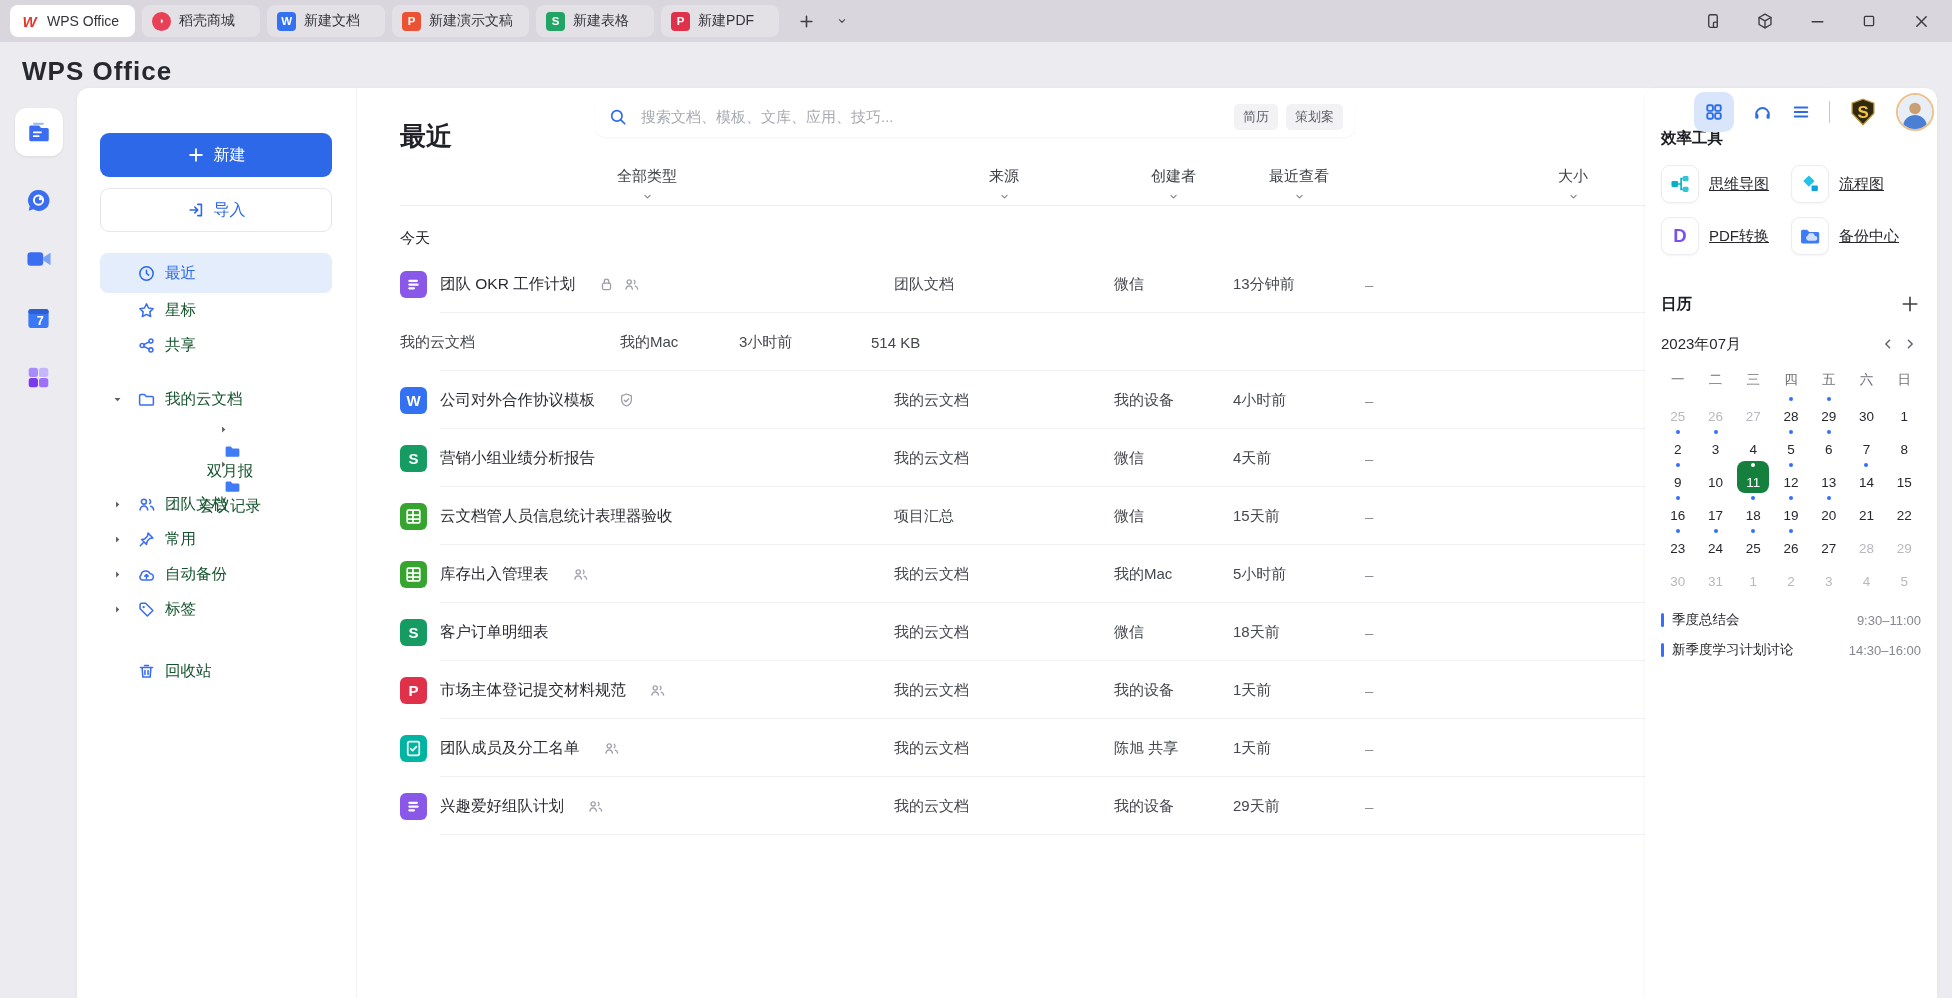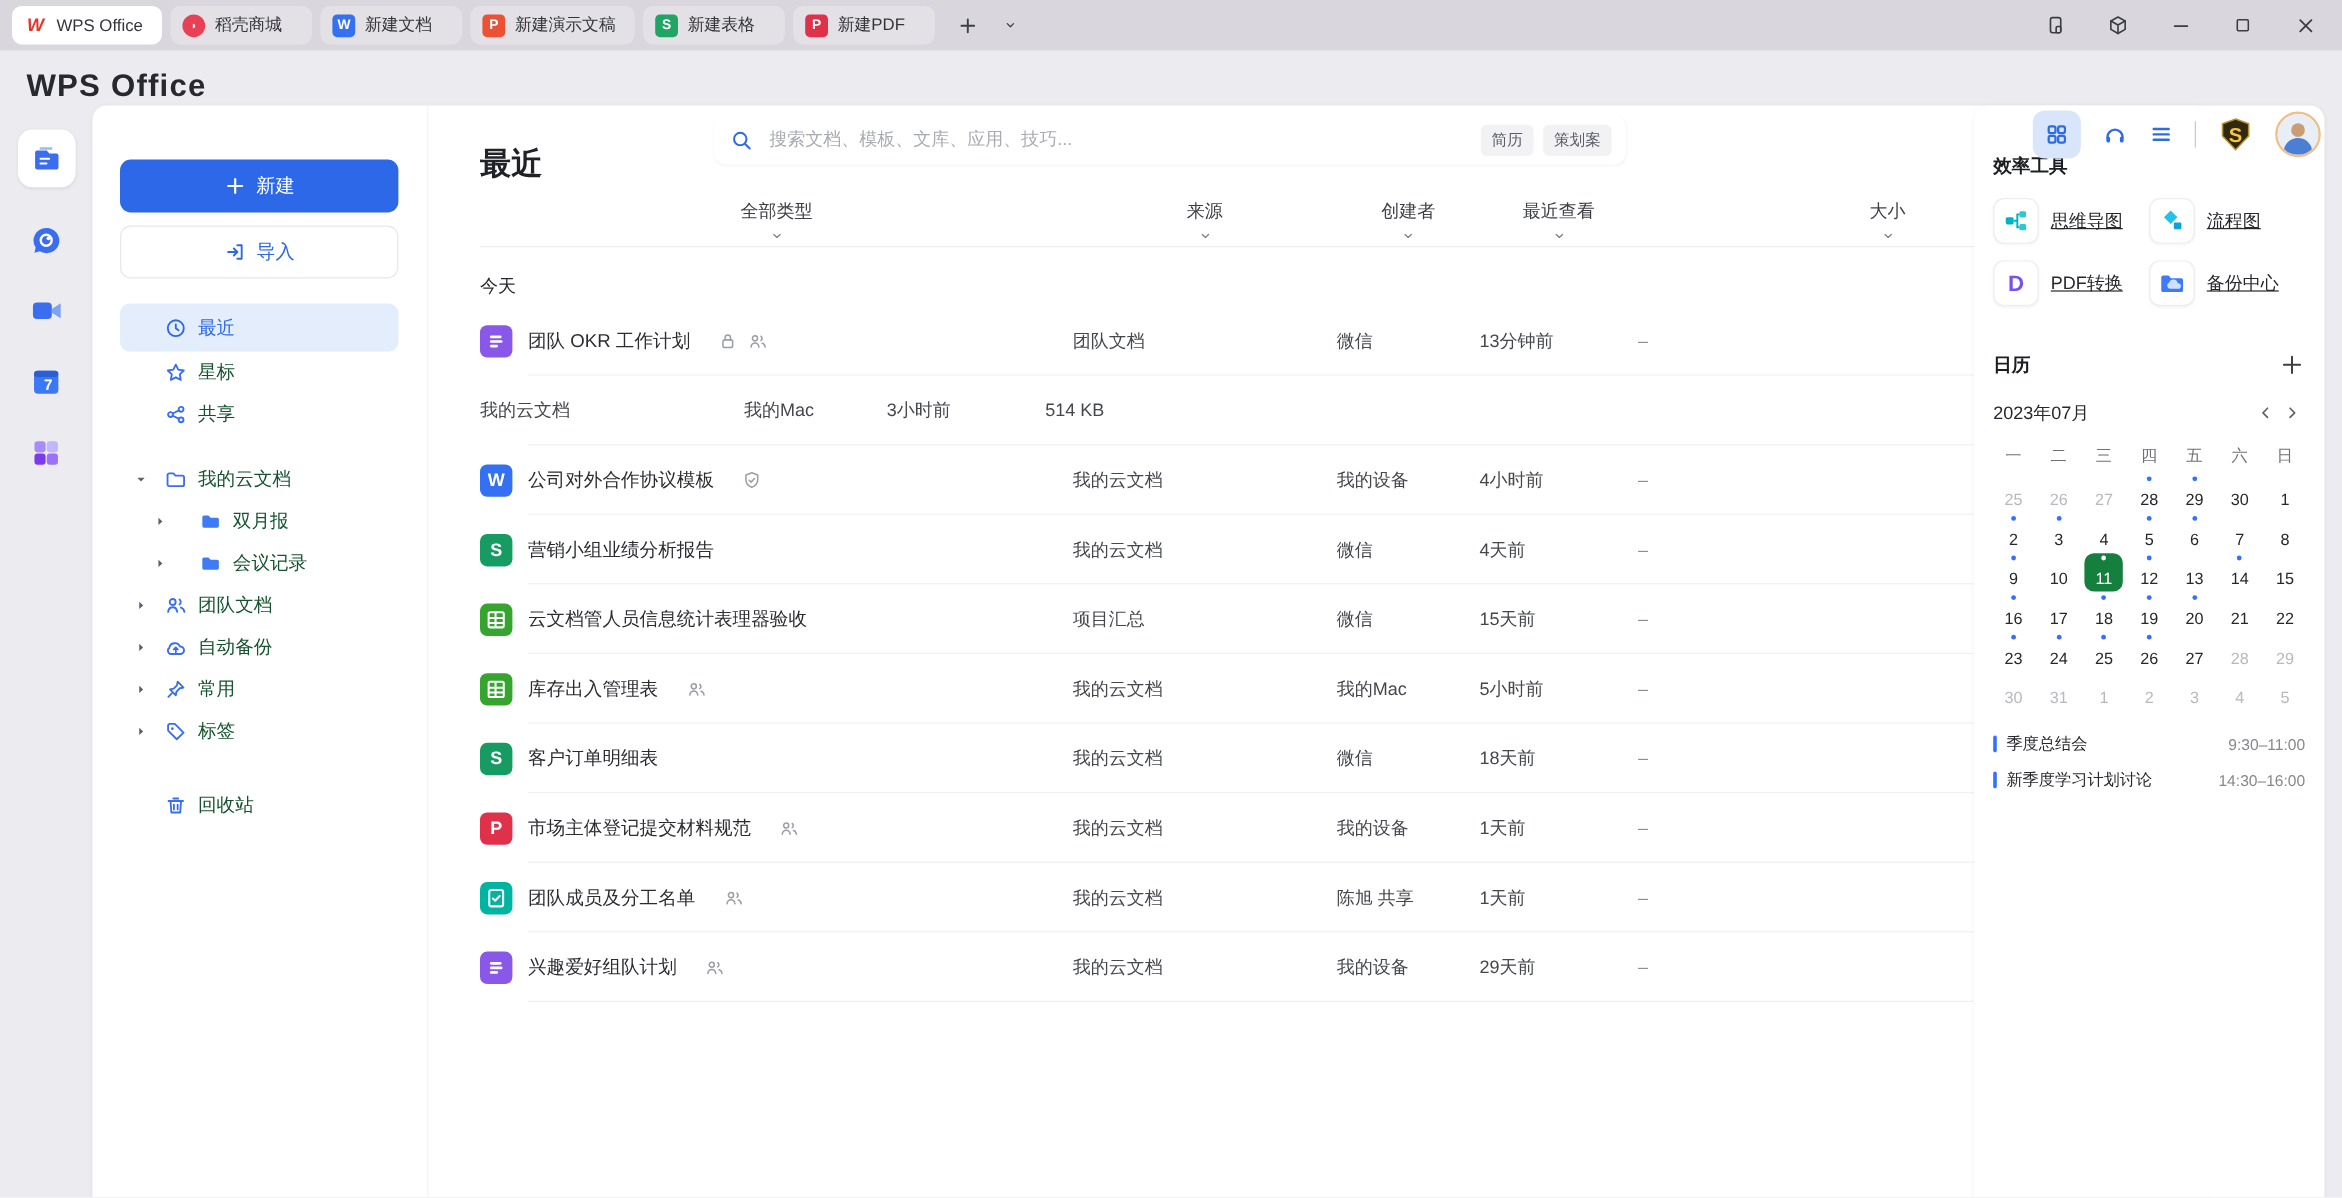--- a/index.html
+++ b/index.html
@@ -62,21 +62,21 @@
     font-family:"Liberation Sans","DejaVu Sans",sans-serif; }
   .btn-new { background:#2c68e8; color:#fff; }
   .btn-import { background:#fff; color:#2c68e8; border:1px solid #e7e6ea; margin-top:11px; }
   .side-list { margin-top:21px; }
   .side-item { height:35px; display:flex; align-items:center; border-radius:8px; font-size:15.5px;
     color:#14532d; cursor:default; padding-left:12px; position:relative; }
   .side-item.selected { background:#e3edfc; color:#2c68e8; height:40px; }
   .side-item .arrow { width:24px; display:flex; align-items:center; color:#5c5f66; flex:0 0 24px; }
   .side-item .s-icon { width:20px; height:20px; margin-right:9px; color:#3a6df0; flex:0 0 20px; }
   .side-item.selected .s-icon { color:#2c68e8; }
-  .side-item.indent1 { padding-left:28px; }
+  .side-item.indent1 { padding-left:28px;flex-direction:column; }
   .side-item.indent1 .s-icon { margin-left:13px; }
   .side-gap { height:19px; }
   .side-gap-lg { height:27px; }
 
   
   .list-area { flex:1; padding:26px 60px 0 43px; }
   .list-head { display:flex; align-items:center; justify-content:space-between; height:44px; }
   .list-head h1 { font-size:26px; font-weight:700; color:#202228; }
   .gear { color:#55585e; width:24px; height:24px; }
   .filters { display:flex; height:42px; align-items:center; border-bottom:1px solid #eeedf2; margin-top:6px; }
@@ -403,39 +403,39 @@
           <span>团队文档</span>
         </div>
         <div class="side-item">
           <span class="arrow">
             <svg width="11" height="11" viewBox="0 0 16 16" xmlns="http://www.w3.org/2000/svg">
               <path d="M5.9 3.6v8.8L10.6 8z" fill="currentColor"></path>
             </svg>
           </span>
           <span class="icon s-icon">
             <svg width="19" height="19" viewBox="0 0 16 16" xmlns="http://www.w3.org/2000/svg">
-              <path d="M5.2 12.6h6.2a2.6 2.6 0 10-.4-5.2 4 4 0 00-7.6 1.1 2.3 2.3 0 001.8 4.1z" fill="none" stroke="currentColor" stroke-width="1.3" stroke-linecap="round" stroke-linejoin="round"></path>
-              <path d="M8 11.4V8.1M6.6 9.4L8 8l1.4 1.4" fill="none" stroke="currentColor" stroke-width="1.3" stroke-linecap="round" stroke-linejoin="round"></path>
-            </svg>
-          </span>
-          <span>自动备份</span>
+              <path d="M9.3 2.6l4.1 4.1-2.6.5-2.3 2.3-.5 2.6-4.1-4.1 2.6-.5 2.3-2.3z" fill="none" stroke="currentColor" stroke-width="1.3" stroke-linecap="round" stroke-linejoin="round"></path>
+              <path d="M5.2 10.8l-2.4 2.4" fill="none" stroke="currentColor" stroke-width="1.3" stroke-linecap="round" stroke-linejoin="round"></path>
+            </svg>
+          </span>
+          <span>常用</span>
         </div>
         <div class="side-item">
           <span class="arrow">
             <svg width="11" height="11" viewBox="0 0 16 16" xmlns="http://www.w3.org/2000/svg">
               <path d="M5.9 3.6v8.8L10.6 8z" fill="currentColor"></path>
             </svg>
           </span>
           <span class="icon s-icon">
             <svg width="19" height="19" viewBox="0 0 16 16" xmlns="http://www.w3.org/2000/svg">
-              <path d="M9.3 2.6l4.1 4.1-2.6.5-2.3 2.3-.5 2.6-4.1-4.1 2.6-.5 2.3-2.3z" fill="none" stroke="currentColor" stroke-width="1.3" stroke-linecap="round" stroke-linejoin="round"></path>
-              <path d="M5.2 10.8l-2.4 2.4" fill="none" stroke="currentColor" stroke-width="1.3" stroke-linecap="round" stroke-linejoin="round"></path>
-            </svg>
-          </span>
-          <span>常用</span>
+              <path d="M5.2 12.6h6.2a2.6 2.6 0 10-.4-5.2 4 4 0 00-7.6 1.1 2.3 2.3 0 001.8 4.1z" fill="none" stroke="currentColor" stroke-width="1.3" stroke-linecap="round" stroke-linejoin="round"></path>
+              <path d="M8 11.4V8.1M6.6 9.4L8 8l1.4 1.4" fill="none" stroke="currentColor" stroke-width="1.3" stroke-linecap="round" stroke-linejoin="round"></path>
+            </svg>
+          </span>
+          <span>自动备份</span>
         </div>
         <div class="side-item">
           <span class="arrow">
             <svg width="11" height="11" viewBox="0 0 16 16" xmlns="http://www.w3.org/2000/svg">
               <path d="M5.9 3.6v8.8L10.6 8z" fill="currentColor"></path>
             </svg>
           </span>
           <span class="icon s-icon">
             <svg width="19" height="19" viewBox="0 0 16 16" xmlns="http://www.w3.org/2000/svg">
               <path d="M2.6 3.6v3.8l6.1 6.1 4.7-4.7-6.1-6.1H3.5z" fill="none" stroke="currentColor" stroke-width="1.3" stroke-linecap="round" stroke-linejoin="round"></path>

